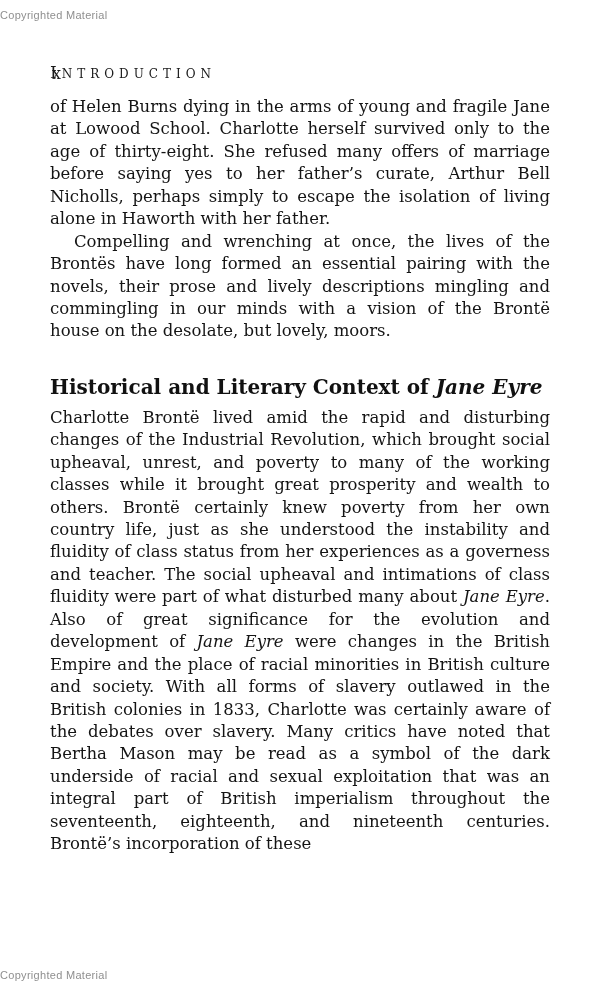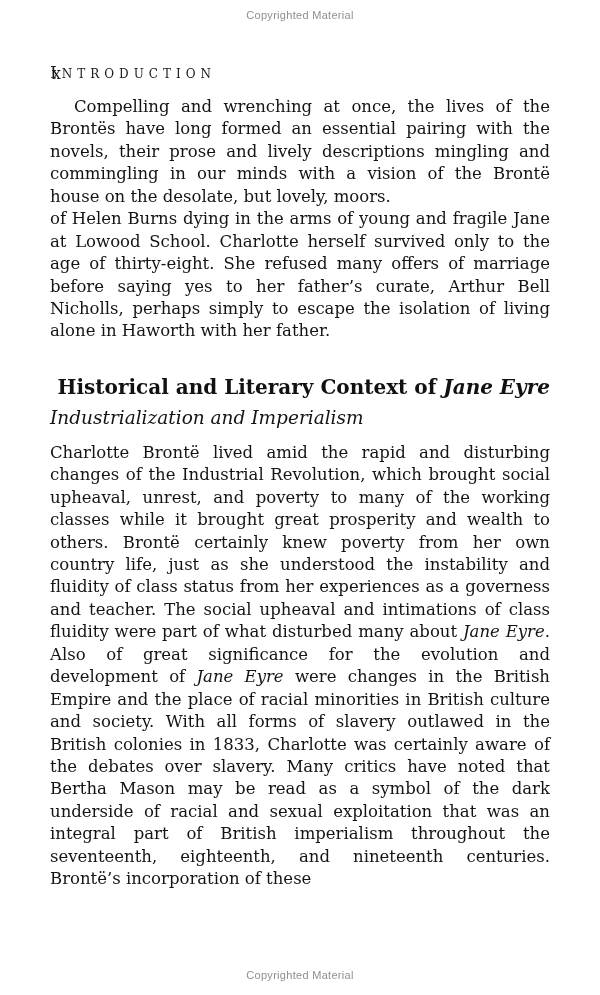--- a/index.html
+++ b/index.html
@@ -13,21 +13,21 @@
     height: 995px;
     background: #ffffff;
     font-family: "DejaVu Serif", "Liberation Serif", serif;
     color: #141414;
     overflow: hidden;
   }
   .copyright {
     position: absolute;
     left: 0;
     width: 100%;
-    text-align: center;
+    text-align: left;
     font-family: "Liberation Sans", sans-serif;
     font-size: 11px;
     letter-spacing: 0.3px;
     color: #8f8f8f;
   }
   .copyright.top { top: 9px; }
   .copyright.bottom { bottom: 14px; }
 
   .header {
     position: absolute;
@@ -61,21 +61,21 @@
     margin: 0;
     text-align: justify;
     font-size: 16.5px;
     line-height: 1.36;
     color: #141414;
   }
   .para.indent { text-indent: 24px; }
 
   h2.section-heading {
     margin: 32px 0 8px 0;
-    text-align: right;
+    text-align: left;
     font-size: 20px;
     font-weight: bold;
     color: #111111;
   }
   h2.section-heading em { font-style: italic; font-weight: bold; }
 
   h3.subsection-heading {
     margin: 0 0 14px 0;
     text-align: left;
     font-size: 18.5px;
@@ -92,27 +92,26 @@
 
   <div class="copyright top">Copyrighted Material</div>
 
   <div class="header">
     <span class="page-number">x</span>
     <span class="running-head">Introduction</span>
   </div>
 
   <div class="body-text">
     <div id="paragraphs-top">
+        <p class="para"><span>of Helen Burns dying in the arms of young and fragile Jane at Lowood School. Charlotte herself survived only to the age of thirty-eight. She refused many offers of marriage before saying yes to her father’s curate, Arthur Bell Nicholls, perhaps simply to escape the isolation of living alone in Haworth with her father.</span></p>
         <p class="para indent"><span>Compelling and wrenching at once, the lives of the Brontës have long formed an essential pairing with the novels, their prose and lively descriptions mingling and commingling in our minds with a vision of the Brontë house on the desolate, but lovely, moors.</span></p>
-        <p class="para"><span>of Helen Burns dying in the arms of young and fragile Jane at Lowood School. Charlotte herself survived only to the age of thirty-eight. She refused many offers of marriage before saying yes to her father’s curate, Arthur Bell Nicholls, perhaps simply to escape the isolation of living alone in Haworth with her father.</span></p>
       </div>
 
     <h2 class="section-heading" id="section-heading"><span>Historical and Literary Context of </span><em>Jane Eyre</em></h2>
 
-    <h3 class="subsection-heading">Industrialization and Imperialism</h3>
 
     <div id="paragraphs-bottom">
         <p class="para"><span>Charlotte Brontë lived amid the rapid and disturbing changes of the Industrial Revolution, which brought social upheaval, unrest, and poverty to many of the working classes while it brought great prosperity and wealth to others. Brontë certainly knew poverty from her own country life, just as she understood the instability and fluidity of class status from her experiences as a governess and teacher. The social upheaval and intimations of class fluidity were part of what disturbed many about </span><em>Jane Eyre</em><span>. Also of great significance for the evolution and development of </span><em>Jane Eyre</em><span> were changes in the British Empire and the place of racial minorities in British culture and society. With all forms of slavery outlawed in the British colonies in 1833, Charlotte was certainly aware of the debates over slavery. Many critics have noted that Bertha Mason may be read as a symbol of the dark underside of racial and sexual exploitation that was an integral part of British imperialism throughout the seventeenth, eighteenth, and nineteenth centuries. Brontë’s incorporation of these</span></p>
       </div>
   </div>
 
   <div class="copyright bottom">Copyrighted Material</div>
 
 </div>
 

